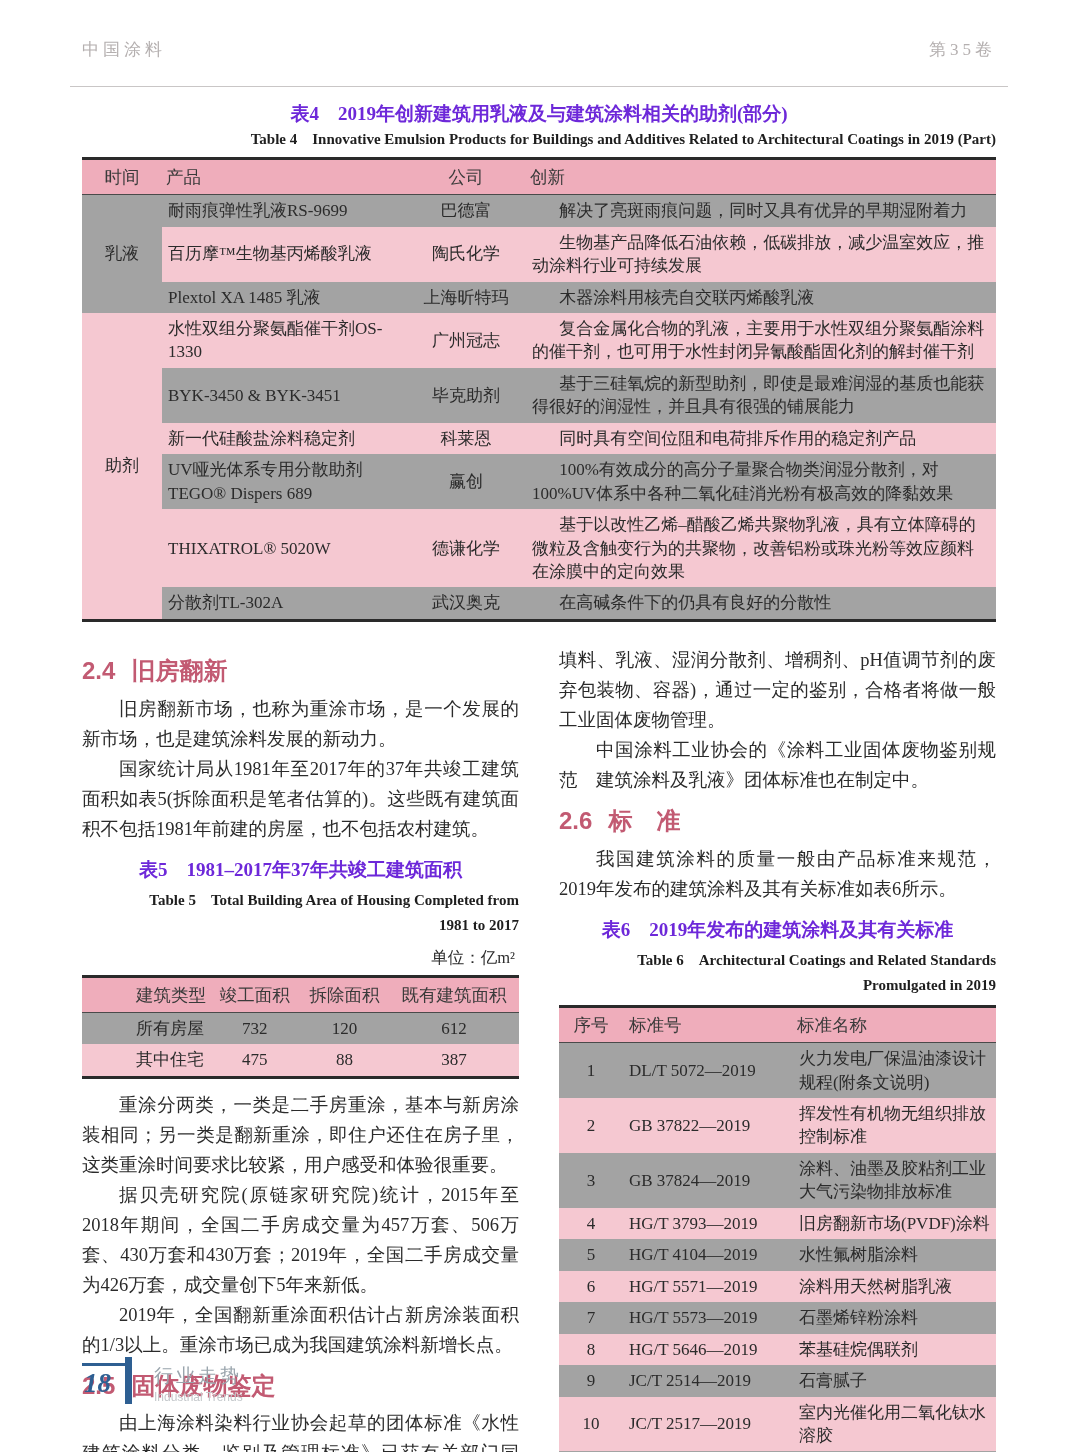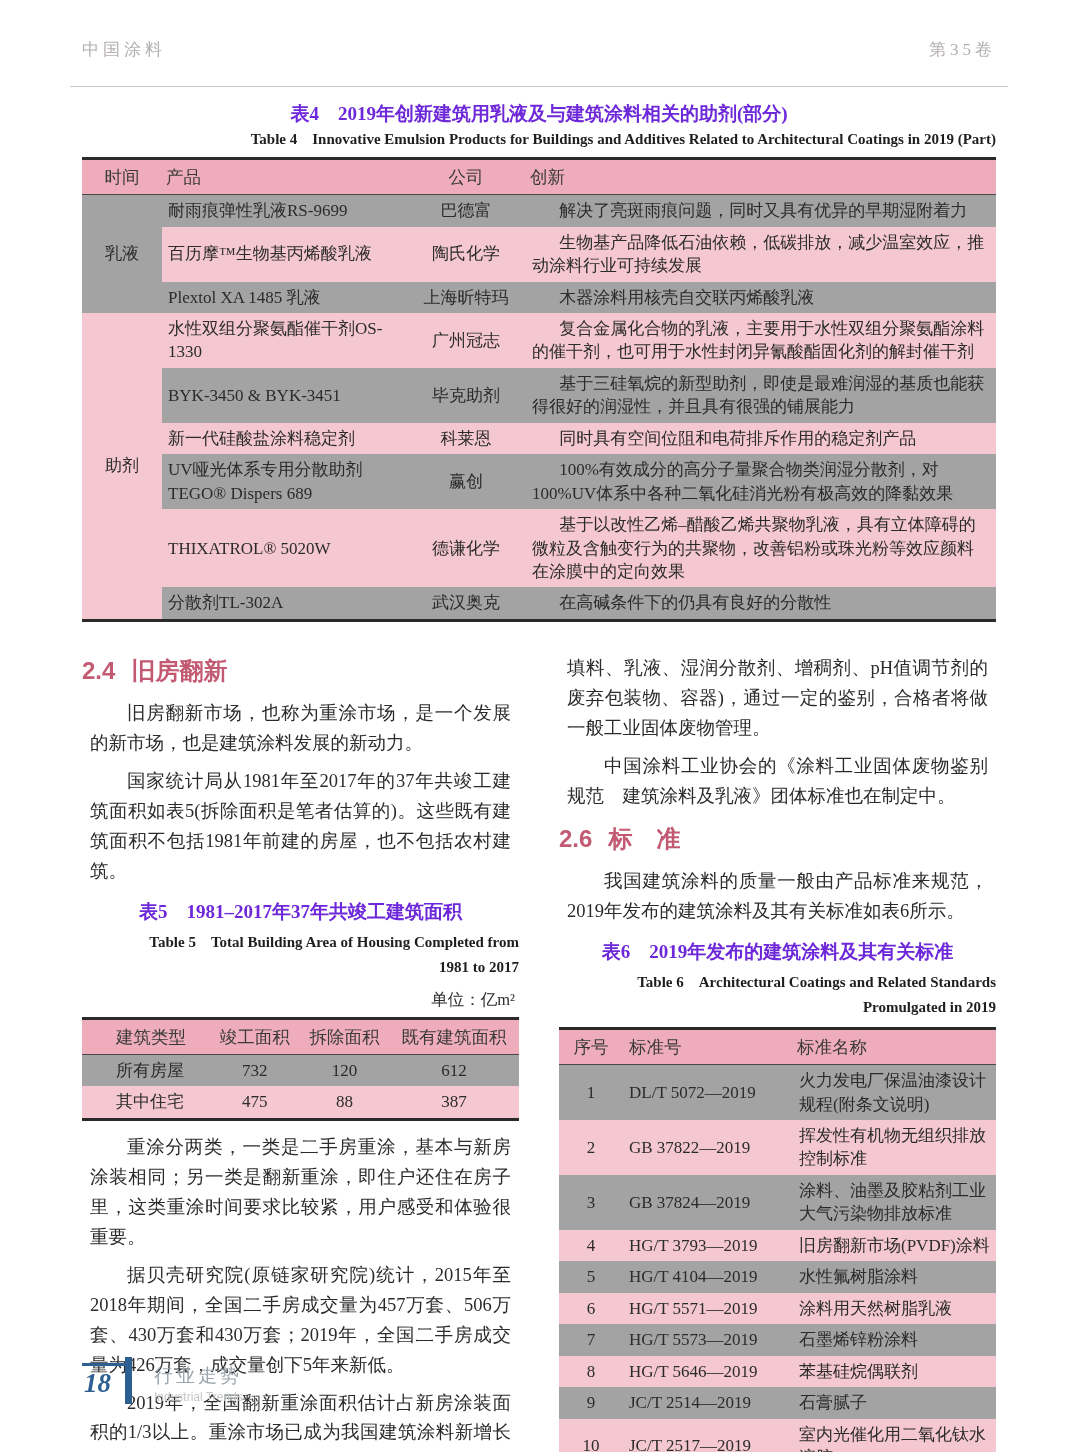--- a/index.html
+++ b/index.html
@@ -39,31 +39,31 @@
   tr.wh td{background:#a3a3a3;}
   
   .t4 .c-time{width:68px;text-align:center;}
   .t4 .c-prod{width:232px;text-align:left;}
   .t4 .c-comp{width:108px;text-align:center;}
   .t4 .c-innov{text-align:left;}
   .t4 td.c-innov{text-indent:1.6em;}
   
   .cols{display:flex;gap:40px;margin-top:24px;}
   .col{flex:1;min-width:0;font-size:18.5px;line-height:1.62;text-align:justify;}
-  .para{margin:8px;text-indent:2em;}
+  .para{margin:0;text-indent:2em;}
   .para.noindent{text-indent:0;}
   .sec-head{
     font-family:"Liberation Sans","DejaVu Sans",sans-serif;
     color:#c25a72;font-size:24px;font-weight:600;
     margin:6px 0 4px 0;text-indent:0;
   }
   .sec-head .num{margin-right:16px;}
   
   .unit-line{text-align:right;font-size:16.5px;margin:2px 4px 3px 0;}
-  .t5 .c0{width:108px;text-align:center;padding-left:14px;margin-left:48px;}
+  .t5 .c0{width:108px;text-align:right;padding-left:14px;margin-left:48px;}
   .t5 .cc{text-align:center;}
   .t6 .c-no{width:52px;text-align:center;}
   .t6 .c-code{width:158px;text-align:left;padding-left:6px;white-space:nowrap;}
   .t6 .c-name{text-align:left;}
   .tblock{margin:10px 0 12px 0;}
   
   .footer{position:absolute;left:82px;bottom:48px;display:flex;align-items:stretch;}
   .pagenum{
     border-top:3px solid #2e5f92;color:#2e5f92;
     font-style:italic;font-weight:bold;font-size:27px;

